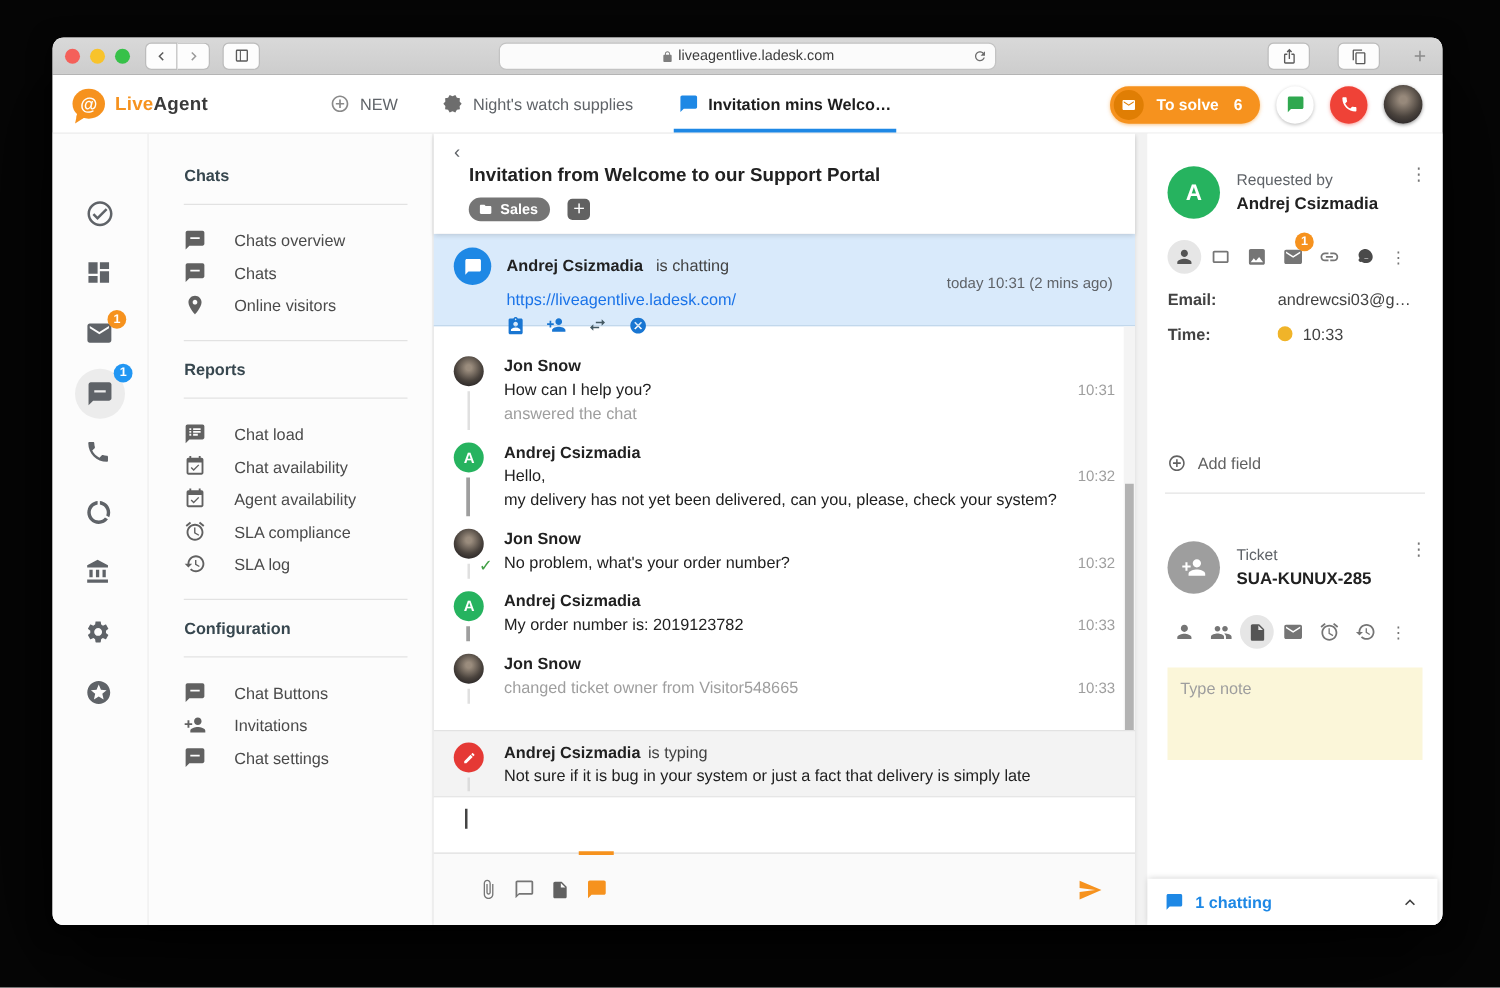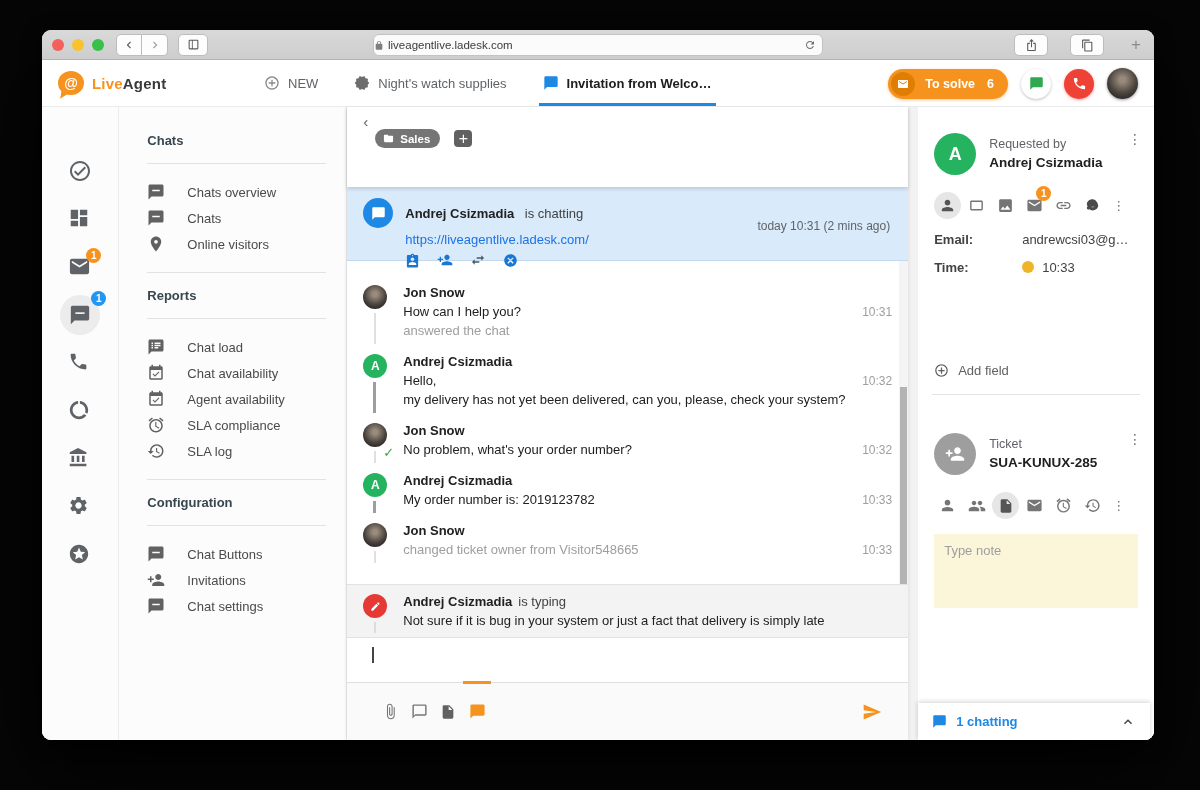--- a/index.html
+++ b/index.html
@@ -16,23 +16,23 @@
   .traffic { display:flex; gap:8px; margin-right:12px; }
   .tl { width:12px; height:12px; border-radius:50%; }
   .tl.red{ background:#f4605a; } .tl.yel{ background:#f8c32c; } .tl.grn{ background:#37c149; }
   .chrome-btn { height:22px; background:#fdfdfd; border:1px solid #bcbcbc; border-radius:5px;
                 display:flex; align-items:center; justify-content:center; color:#5a5a5a; }
   .navgroup { display:flex; margin-right:10px; }
   .navgroup .chrome-btn { width:26px; }
   .navgroup .chrome-btn:first-child { border-radius:5px 0 0 5px; }
   .navgroup .chrome-btn:last-child { border-radius:0 5px 5px 0; border-left:none; color:#9a9a9a; }
   .sidebar-btn { width:30px; }
-  .urlbar { position:absolute; left:50%; top:4px; transform:translateX(-50%); width:450px; height:22px;
+  .urlbar { position:absolute; left:50%; top:4px; transform:translateX(-50%); width:398px; height:22px;
             background:#fbfbfb; border:1px solid #c3c3c3; border-radius:6px; display:flex; align-items:center;
-            font-size:11.5px; color:#3c3c3c; gap:4px; }
+            justify-content:center; font-size:11.5px; color:#3c3c3c; gap:4px; }
   .urlbar .reload { position:absolute; right:6px; color:#6e6e6e; }
   .chrome-right { position:absolute; right:8px; top:4px; display:flex; gap:22px; align-items:center; }
   .chrome-right .chrome-btn { width:34px; }
   .plus-tab { color:#8b8b8b; font-size:17px; width:20px; text-align:center; }
 
   .ic { display:block; }
   svg.ic { fill:currentColor; }
 
   
   .appheader { height:47px; background:#fff; border-bottom:1px solid #ebebeb; display:flex; align-items:center;
@@ -237,21 +237,21 @@
       <div class="tab seal">
         <svg class="ic ticon" width="16" height="16" viewBox="0 0 24 24">
               <path d="M23 12l-2.44-2.79.34-3.69-3.61-.82-1.89-3.2L12 2.96 8.6 1.5 6.71 4.69 3.1 5.5l.34 3.7L1 12l2.44 2.79-.34 3.7 3.61.82L8.6 22.5l3.4-1.47 3.4 1.46 1.89-3.19 3.61-.82-.34-3.69L23 12z"></path>
             </svg>
         <span>Night's watch supplies</span>
       </div>
       <div class="tab active">
         <svg class="ic ticon" width="16" height="16" viewBox="0 0 24 24">
               <path d="M20 2H4c-1.1 0-1.99.9-1.99 2L2 22l4-4h14c1.1 0 2-.9 2-2V4c0-1.1-.9-2-2-2z"></path>
             </svg>
-        <span>Invitation from Welco…</span>
+        <span>Invitation mins Welco…</span>
       </div>
     </div>
     <div class="hdr-actions">
       <div class="tosolve">
         <span class="env">
           <svg class="ic" width="12" height="12" viewBox="0 0 24 24" fill="#fff">
                 <path d="M20 4H4c-1.1 0-1.99.9-1.99 2L2 18c0 1.1.9 2 2 2h16c1.1 0 2-.9 2-2V6c0-1.1-.9-2-2-2zm0 4l-8 5-8-5V6l8 5 8-5v2z"></path>
               </svg>
         </span>
         <span class="lbl">To solve</span>
@@ -396,20 +396,21 @@
         <svg class="ic nicon" viewBox="0 0 24 24">
               <path d="M20 2H4c-1.1 0-1.99.9-1.99 2L2 22l4-4h14c1.1 0 2-.9 2-2V4c0-1.1-.9-2-2-2zM7 9h10v2H7V9z"></path>
             </svg>
         <span>Chat settings</span>
       </div>
     </div>
 
     <div class="main">
       <div class="ticket-head">
         <div class="backchev">‹</div>
+        <div class="ticket-title">Invitation from Welcome to our Support Portal</div>
         <div class="tagrow">
           <div class="tag-pill">
             <svg class="ic" width="11" height="11" viewBox="0 0 24 24" fill="#fff">
                   <path d="M10 4H4c-1.1 0-1.99.9-1.99 2L2 18c0 1.1.9 2 2 2h16c1.1 0 2-.9 2-2V8c0-1.1-.9-2-2-2h-8l-2-2z"></path>
                 </svg>
             <span>Sales</span>
           </div>
           <div class="tag-add">+</div>
         </div>
       </div>

